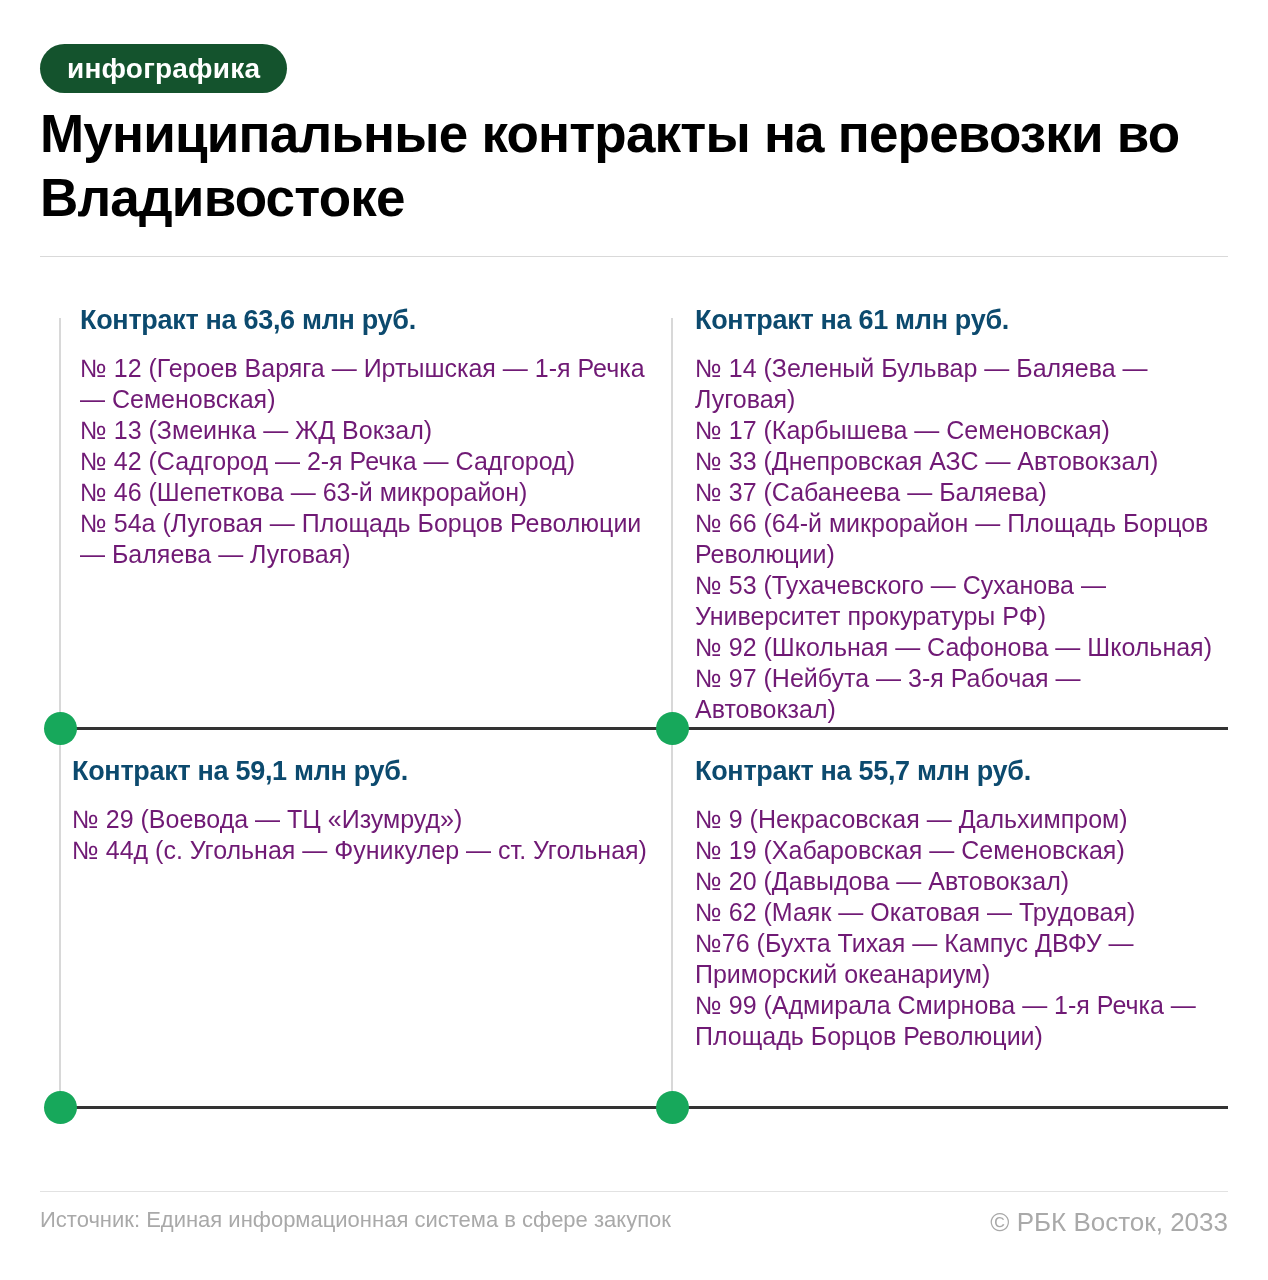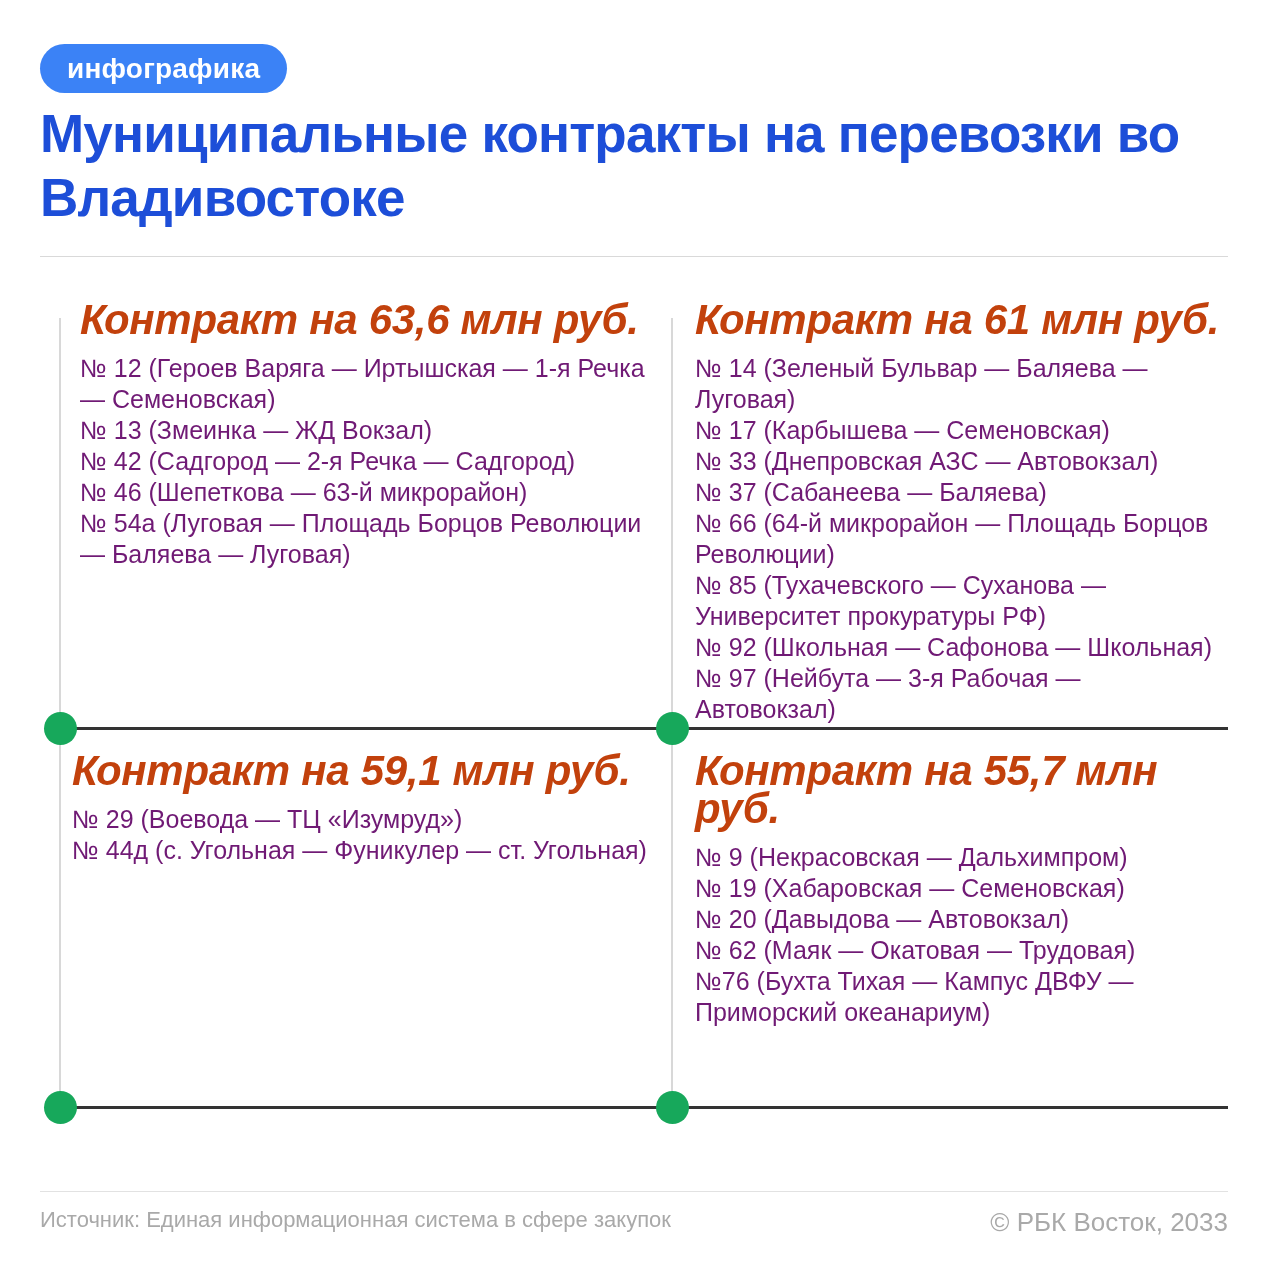--- a/index.html
+++ b/index.html
@@ -12,36 +12,36 @@
     font-family: "Liberation Sans", "DejaVu Sans", sans-serif;
     overflow: hidden;
   }
   .badge {
     position: absolute;
     left: 40px; top: 44px;
     height: 49px;
     display: inline-flex;
     align-items: center;
     padding: 0 27px;
-    background: #3b82f6;
+    background: #14532d;
     border-radius: 26px;
     color: #ffffff;
     font-size: 28px;
     font-weight: 600;
     letter-spacing: 0.2px;
   }
   .title {
     position: absolute;
     left: 40px; top: 102px;
     width: 1175px;
     font-size: 53px;
     line-height: 64px;
     font-weight: 800;
     letter-spacing: -0.8px;
-    color: #1d4ed8;
+    color: #000000;
   }
   .divider {
     position: absolute;
     left: 40px;
     width: 1188px;
     height: 1px;
     background: #d9d9d9;
   }
   .divider.top { top: 256px; }
   .divider.bottom { top: 1191px; background: #e2e2e2; }
@@ -72,27 +72,26 @@
   .dot.d1 { left: 44px;  top: 712px; }
   .dot.d2 { left: 656px; top: 712px; }
   .dot.d3 { left: 44px;  top: 1091px; }
   .dot.d4 { left: 656px; top: 1091px; }
   .quad { position: absolute; }
   .quad.q1 { left: 80px;  top: 301px; width: 580px; }
   .quad.q2 { left: 695px; top: 301px; width: 532px; }
   .quad.q3 { left: 72px;  top: 752px; width: 580px; }
   .quad.q4 { left: 695px; top: 752px; width: 532px; }
   .quad h2 {
-    font-size: 42px;
+    font-size: 27px;
     line-height: 38px;
     font-weight: 800;
     letter-spacing: -0.3px;
-    color: #c2410c;
+    color: #0c4a6e;
     margin-bottom: 14px;
-    font-style: italic;
   }
   .routes p {
     font-size: 25px;
     line-height: 31px;
     font-weight: 400;
     color: #701a75;
   }
   .footer-source {
     position: absolute;
     left: 40px; top: 1207px;
@@ -140,21 +139,21 @@
   </section>
 
   <section class="quad q2">
     <h2>Контракт на 61 млн руб.</h2>
     <div class="routes">
         <p>№ 14 (Зеленый Бульвар — Баляева — Луговая)</p>
         <p>№ 17 (Карбышева — Семеновская)</p>
         <p>№ 33 (Днепровская АЗС — Автовокзал)</p>
         <p>№ 37 (Сабанеева — Баляева)</p>
         <p>№ 66 (64-й микрорайон — Площадь Борцов Революции)</p>
-        <p>№ 85 (Тухачевского — Суханова — Университет прокуратуры РФ)</p>
+        <p>№ 53 (Тухачевского — Суханова — Университет прокуратуры РФ)</p>
         <p>№ 92 (Школьная — Сафонова — Школьная)</p>
         <p>№ 97 (Нейбута — 3-я Рабочая — Автовокзал)</p>
       </div>
   </section>
 
   <section class="quad q3">
     <h2>Контракт на 59,1 млн руб.</h2>
     <div class="routes">
         <p>№ 29 (Воевода — ТЦ «Изумруд»)</p>
         <p>№ 44д (с. Угольная — Фуникулер — ст. Угольная)</p>
@@ -162,20 +161,21 @@
   </section>
 
   <section class="quad q4">
     <h2>Контракт на 55,7 млн руб.</h2>
     <div class="routes">
         <p>№ 9 (Некрасовская — Дальхимпром)</p>
         <p>№ 19 (Хабаровская — Семеновская)</p>
         <p>№ 20 (Давыдова — Автовокзал)</p>
         <p>№ 62 (Маяк — Окатовая — Трудовая)</p>
         <p>№76 (Бухта Тихая — Кампус ДВФУ — Приморский океанариум)</p>
+        <p>№ 99 (Адмирала Смирнова — 1-я Речка — Площадь Борцов Революции)</p>
       </div>
   </section>
 
   <div class="divider bottom"></div>
   <div class="footer-source">Источник: Единая информационная система в сфере закупок</div>
   <div class="footer-copyright">© РБК Восток, 2033</div>
 
 </div>
 
 </body></html>

